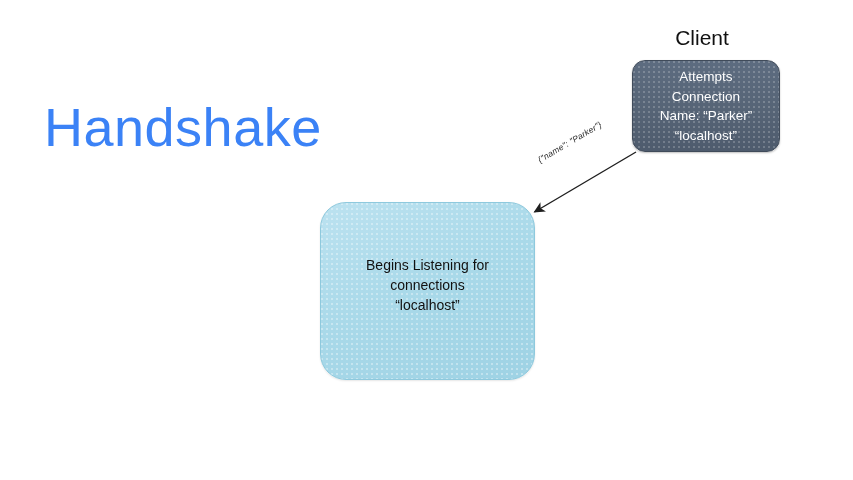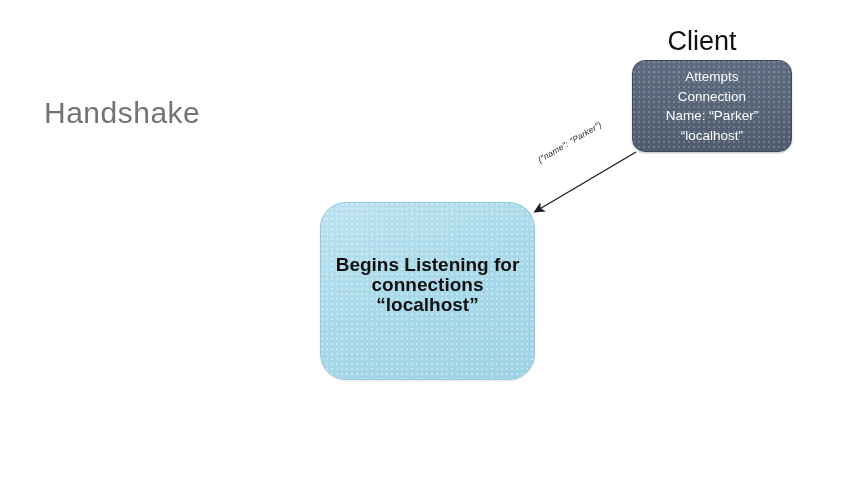--- a/index.html
+++ b/index.html
@@ -17,32 +17,32 @@
     background: #ffffff;
     overflow: hidden;
   }
 
   
   #slide-title {
     position: absolute;
     left: 44px;
     top: 96px;
     font-family: "Liberation Sans", sans-serif;
-    font-size: 30px;
+    font-size: 54px;
     font-weight: 300;
     letter-spacing: 0.5px;
-    color: #737373;
+    color: #3b82f6;
     white-space: nowrap;
   }
 
   
   .node-caption {
     position: absolute;
     font-family: "Liberation Sans", sans-serif;
-    font-size: 27px;
+    font-size: 21px;
     font-weight: 300;
     color: #111111;
     text-align: center;
     white-space: nowrap;
   }
   #client-caption {
     left: 632px;
     top: 26px;
     width: 140px;
   }
@@ -58,21 +58,21 @@
     box-sizing: border-box;
     display: flex;
     align-items: center;
     justify-content: center;
     text-align: center;
   }
 
   #client-box {
     left: 632px;
     top: 60px;
-    width: 160px;
+    width: 148px;
     height: 92px;
     border-radius: 13px;
     background:
       radial-gradient(circle at 1px 1px, rgba(255,255,255,0.20) 0.8px, transparent 1px) 0 0 / 5px 5px,
       linear-gradient(180deg, #5d6c80 0%, #566476 55%, #4e5b6d 100%);
     border: 1px solid #404b5a;
     box-shadow: 0 1px 2px rgba(0,0,0,0.25);
   }
   #client-text {
     font-family: "Liberation Sans", sans-serif;
@@ -90,24 +90,24 @@
     height: 178px;
     border-radius: 26px;
     background:
       radial-gradient(circle at 1px 1px, rgba(255,255,255,0.35) 0.8px, transparent 1px) 0 0 / 5px 5px,
       linear-gradient(155deg, #bce2f0 0%, #a9d9e9 48%, #9ed2e4 100%);
     border: 1px solid #8ec9dd;
     box-shadow: 0 1px 2px rgba(0,0,0,0.10);
   }
   #server-text {
     font-family: "Liberation Sans", sans-serif;
-    font-size: 19px;
+    font-size: 14px;
     line-height: 20px;
     color: #111111;
-    font-weight: 700;
+    font-weight: 400;
     padding: 0 10px;
     transform: translateY(-6px);
   }
 
   
   #arrow-layer {
     position: absolute;
     left: 0;
     top: 0;
     width: 853px;

